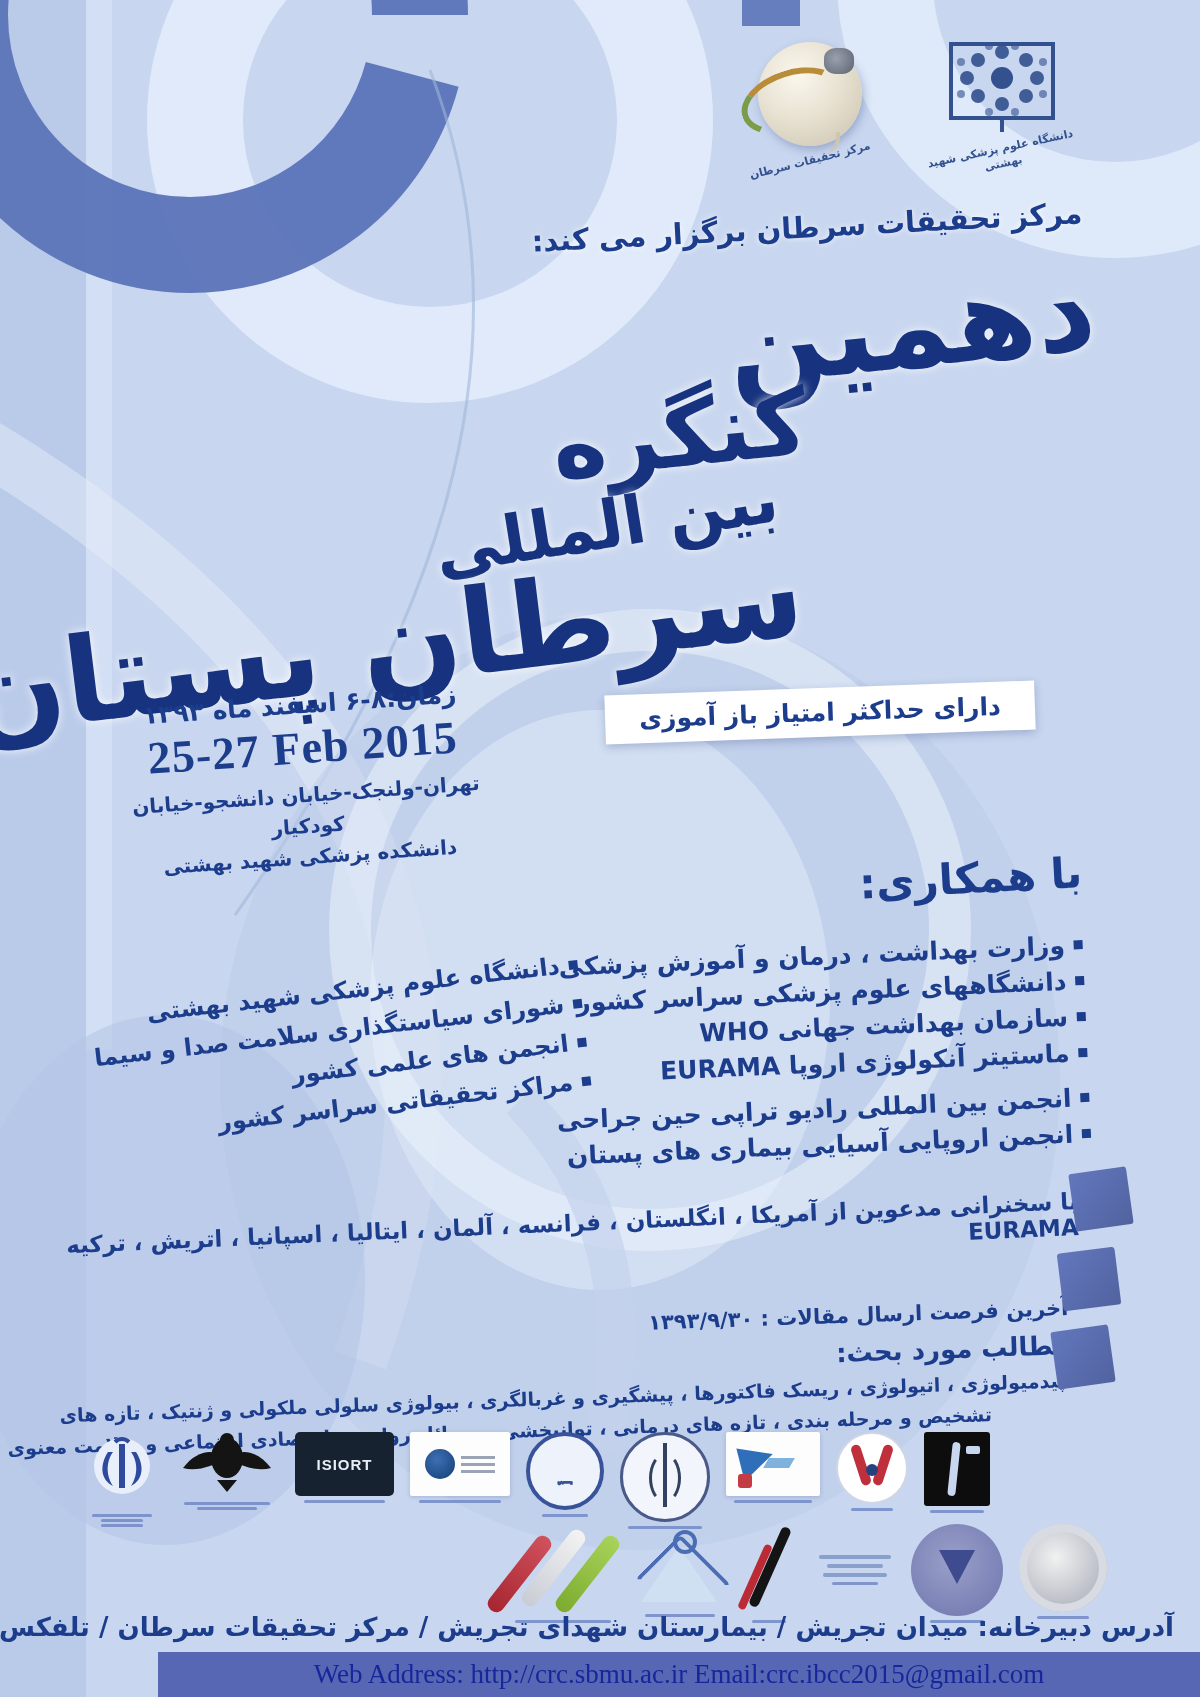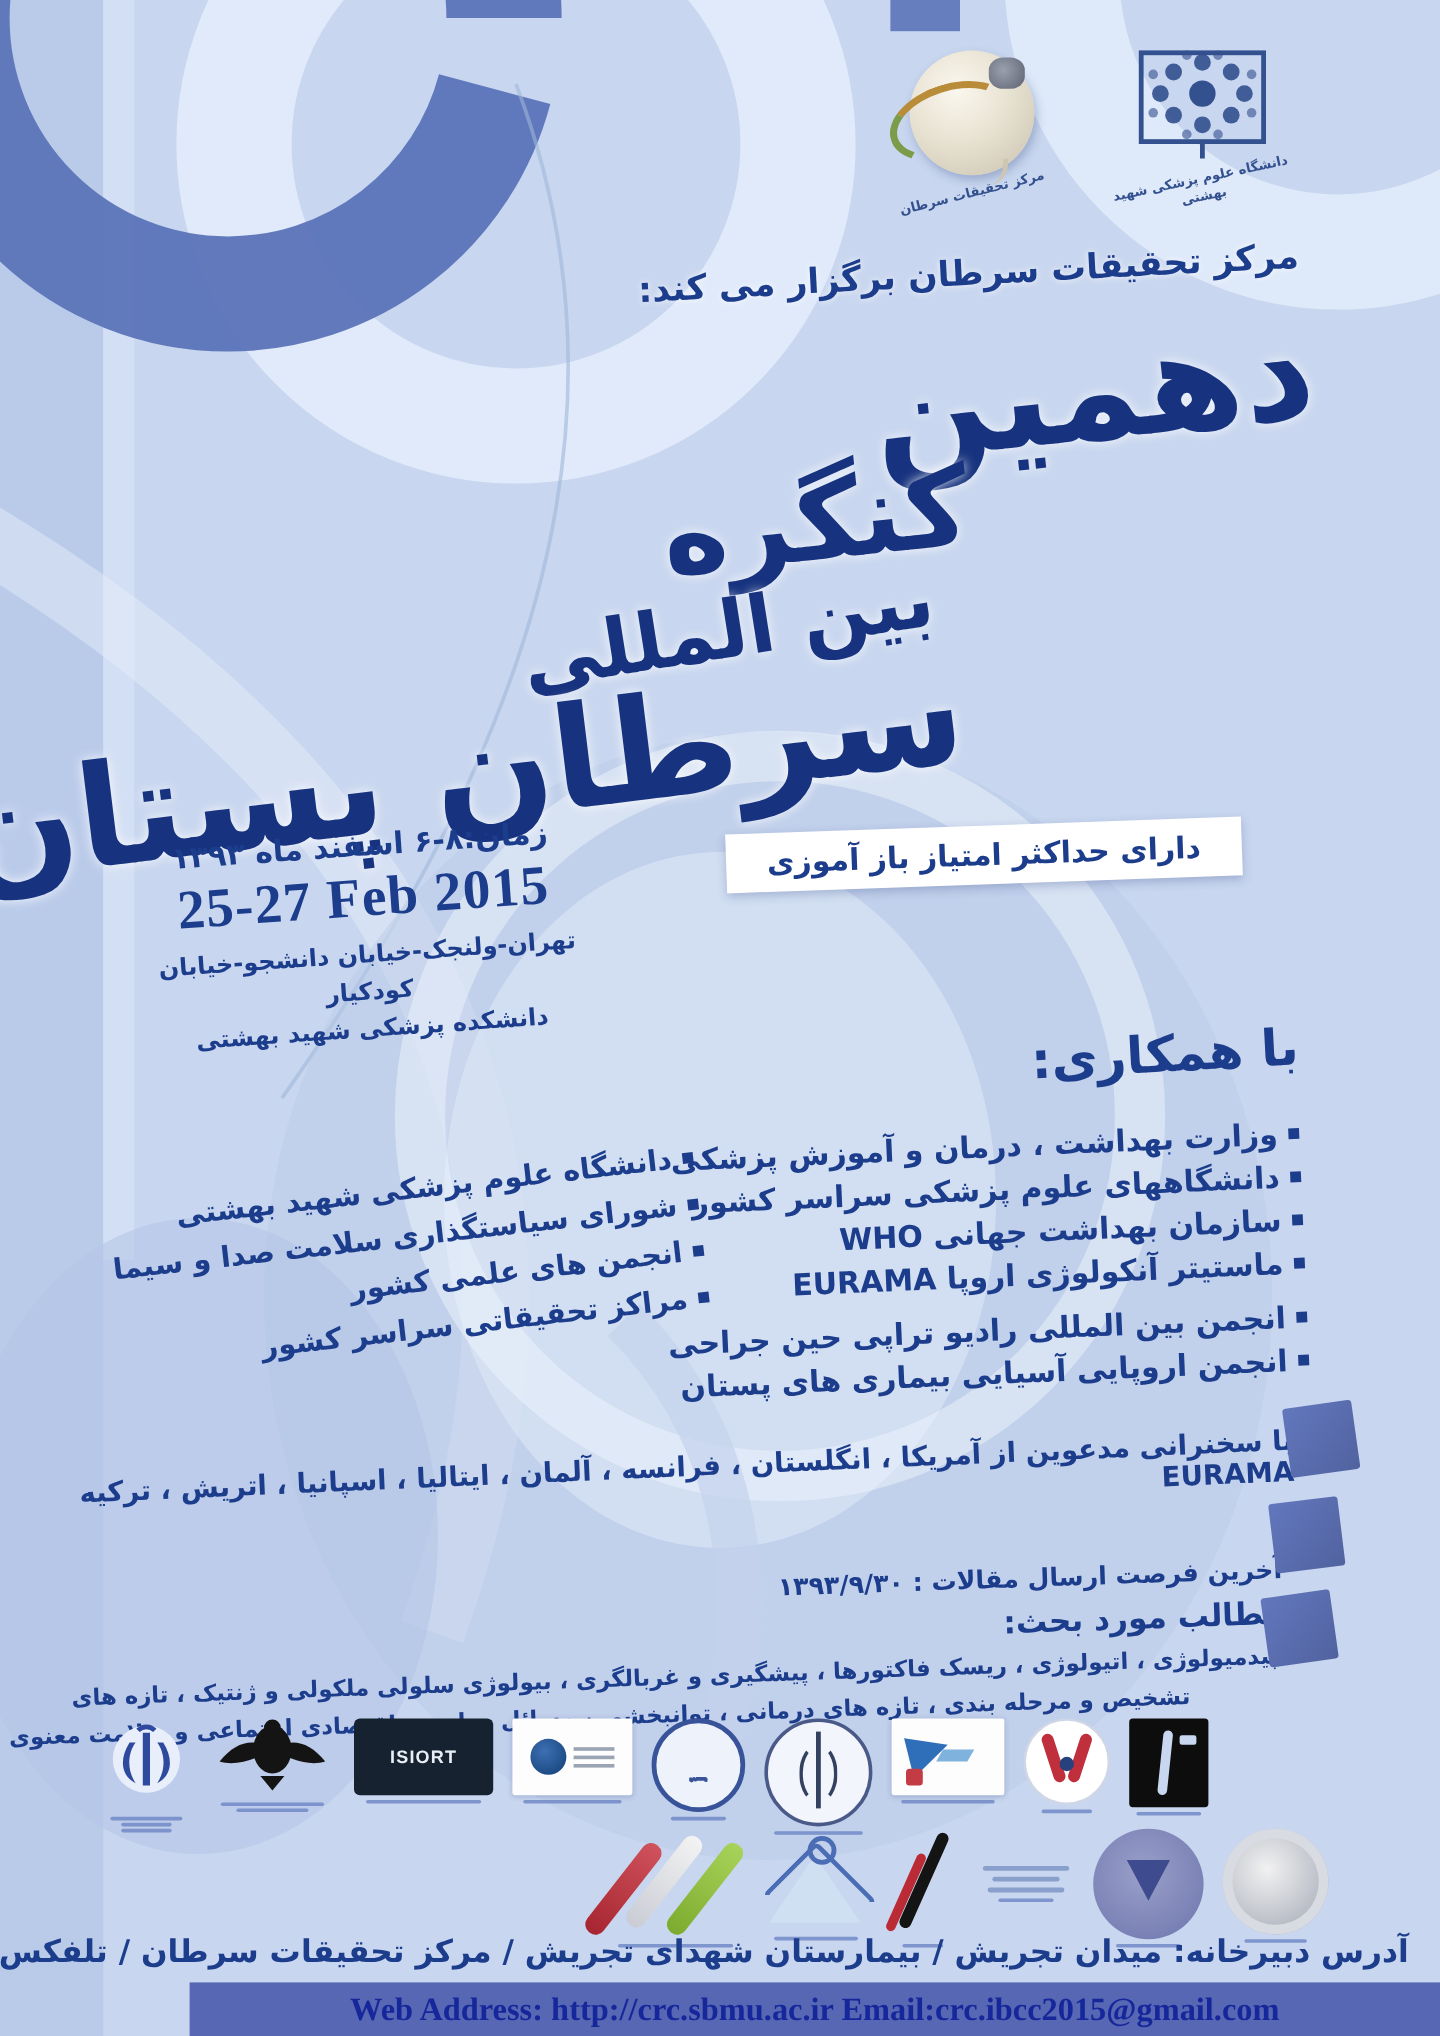--- a/index.html
+++ b/index.html
@@ -67,21 +67,21 @@
   .sq3{right:88px;top:1328px;transform:rotate(-8deg);}
   
   .logo-row{display:flex;align-items:flex-start;}
   .row1{left:85px;top:1432px;width:1060px;gap:16px;}
   .row2{left:505px;top:1524px;gap:16px;}
   .logo-cell{text-align:center;flex:0 0 auto;}
   .cap{margin-top:4px;}
   .cap i{display:block;height:3px;border-radius:2px;background:#6b85c4;opacity:.8;margin:2px auto;}
   .cap i.l1{width:82%;} .cap i.l2{width:58%;}
   .lg-eagle{width:104px;}
-  .lg-box-dark{width:116px;height:64px;background:#16222f;border-radius:5px;display:flex;align-items:center;justify-content:center;
+  .lg-box-dark{width:99px;height:64px;background:#16222f;border-radius:5px;display:flex;align-items:center;justify-content:center;
     color:#e8eef5;font-size:15px;font-weight:bold;letter-spacing:1px;font-family:"Liberation Sans",sans-serif;}
   .lg-box-white{width:100px;height:64px;background:#fdfdfd;border-radius:2px;box-shadow:0 1px 4px rgba(60,80,140,.25);
     display:flex;align-items:center;justify-content:center;gap:6px;}
   .dot-blue{width:30px;height:30px;border-radius:50%;background:radial-gradient(circle at 40% 35%,#3d6fb3,#123e74);}
   .mini-lines i{display:block;width:34px;height:3px;background:#9aa4b5;margin:4px 0;}
   .ring-seal{width:70px;height:70px;border-radius:50%;border:4px solid #39539b;background:#eef3fb;
     display:flex;align-items:center;justify-content:center;color:#39539b;font-size:26px;font-weight:bold;}
   .lg-isr{width:112px;height:80px;position:relative;}
   .isr-arc{position:absolute;left:6px;top:0;width:100px;height:100px;border-radius:50%;
     border:14px solid transparent;border-top:14px solid #2b55a5;transform:rotate(-8deg);}
@@ -115,21 +115,21 @@
   .brush .rd{position:absolute;left:12px;top:18px;width:8px;height:70px;background:#bb2b35;border-radius:6px;transform:rotate(24deg);}
   .stamp-txt{width:80px;padding-top:26px;}
   .stamp-txt i{display:block;height:4px;background:#8aa0cc;border-radius:2px;margin:5px auto;}
   .stamp-txt .a{width:90%;} .stamp-txt .b{width:70%;} .stamp-txt .c{width:80%;}
   .purple-circle{width:92px;height:92px;border-radius:50%;background:radial-gradient(circle at 45% 40%,#9aa0c9,#6d74ad);position:relative;}
   .purple-circle .core{position:absolute;left:28px;top:26px;width:0;height:0;border-left:18px solid transparent;border-right:18px solid transparent;border-top:34px solid #3f4b8f;}
   .silver-circle{width:88px;height:88px;border-radius:50%;background:radial-gradient(circle at 42% 38%,#f1f1f1,#b4b8c2 70%,#8e939f);box-shadow:inset 0 0 0 8px #d8dbe1;}
   
   .address{left:0;right:0;top:1612px;text-align:right;padding-right:26px;font-size:26px;font-weight:bold;white-space:nowrap;}
   .webbar{left:158px;top:1652px;width:1042px;height:45px;background:#5767b3;display:flex;align-items:center;justify-content:center;}
-  .webbar span{font-family:"Liberation Serif",serif;font-weight:bold;font-size:27px;color:#16279b;}
+  .webbar span{font-family:"Liberation Serif",serif;font-weight:normal;font-size:27px;color:#16279b;}
 </style>
 </head>
 <body>
 
 <div class="poster">
 
   <div class="layer left-band"></div>
   <div class="layer left-band2"></div>
   <svg class="layer decor" width="1200" height="1697" viewBox="0 0 1200 1697">
     <circle cx="430" cy="120" r="235" fill="none" stroke="#e1ebfa" stroke-width="96" opacity="0.95"></circle>

